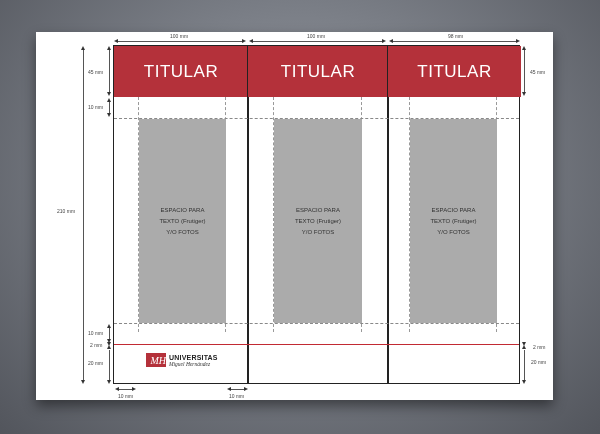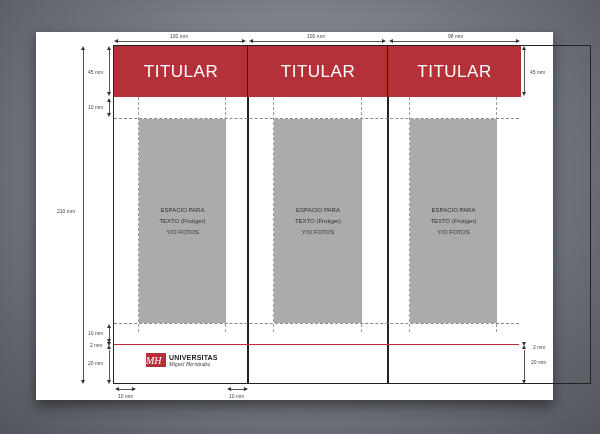--- a/index.html
+++ b/index.html
@@ -16,42 +16,42 @@
   }
   .dim-label { position: absolute; font-size: 5px; color: #444; white-space: nowrap; }
   .hline-arrow { position: absolute; height: 0; border-top: 1px solid #555; }
   .vline-arrow { position: absolute; width: 0; border-left: 1px solid #555; }
   .ah-l, .ah-r, .ah-u, .ah-d { position: absolute; width: 0; height: 0; }
   .ah-l { border-top: 2px solid transparent; border-bottom: 2px solid transparent; border-right: 4px solid #333; }
   .ah-r { border-top: 2px solid transparent; border-bottom: 2px solid transparent; border-left: 4px solid #333; }
   .ah-u { border-left: 2px solid transparent; border-right: 2px solid transparent; border-bottom: 4px solid #333; }
   .ah-d { border-left: 2px solid transparent; border-right: 2px solid transparent; border-top: 4px solid #333; }
 
-  .panels { position: absolute; left: 113px; top: 45px; width: 478px; height: 339px; border: 1.5px solid #222; }
+  .panels { position: absolute; left: 113px; top: 45px; width: 407px; height: 339px; border: 1.5px solid #222; }
   .panel { position: absolute; top: 0; height: 100%; }
   .panel-header {
     position: absolute; left: 0; top: 0; width: 100%; height: 51px;
     background: #b4313a;
     display: flex; align-items: center; justify-content: center;
     color: #fff; font-size: 17px; letter-spacing: 0.5px;
   }
   .divider { position: absolute; top: 0; width: 1.5px; height: 100%; background: #222; }
   .dash-h { position: absolute; height: 0; border-top: 1px dashed #888; }
   .dash-v { position: absolute; width: 0; border-left: 1px dashed #999; }
   .gray-box {
     position: absolute; background: #ababab;
     display: flex; flex-direction: column; align-items: center; justify-content: center;
     color: #333; font-size: 6px; line-height: 11px; text-align: center;
   }
   .red-line { position: absolute; height: 1px; background: #c22a33; }
   .logo { position: absolute; display: flex; align-items: center; }
   .logo-mark {
     width: 20px; height: 14px; background: #b4313a; position: relative; margin-right: 3px;
     color: #fff; font-family: "Liberation Serif", serif; font-style: italic; font-size: 10px;
-    display: flex; align-items: center; justify-content: flex-start;
+    display: flex; align-items: center; justify-content: flex-end;
   }
   .logo-text-1 { font-size: 7px; font-weight: bold; color: #222; letter-spacing: 0.2px; }
   .logo-text-2 { font-size: 5.5px; font-style: italic; color: #333; font-family: "Liberation Serif", serif; }
 </style>
 </head>
 <body>
 
 <div class="paper"></div>
 
 <div>

